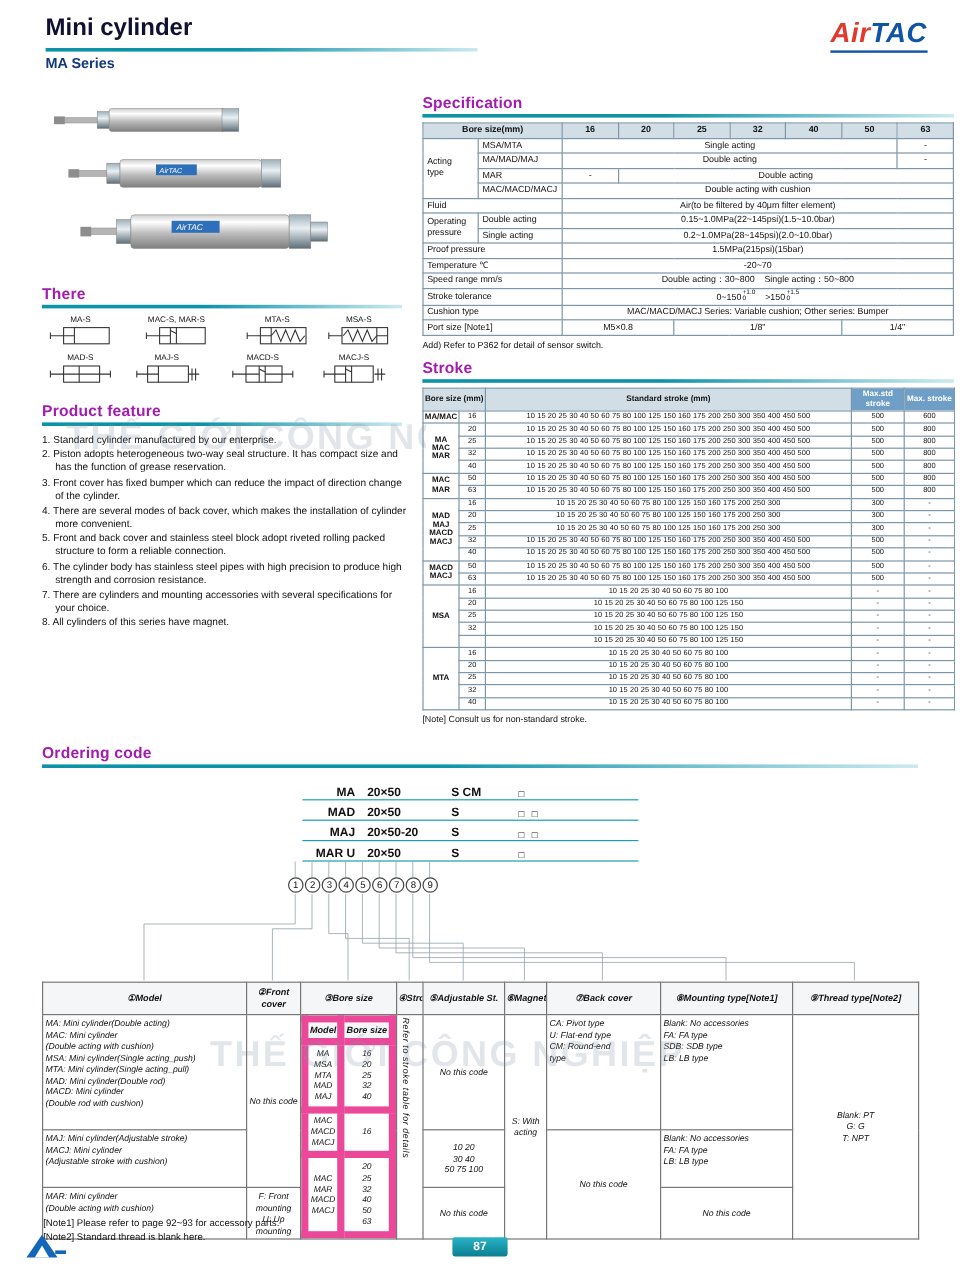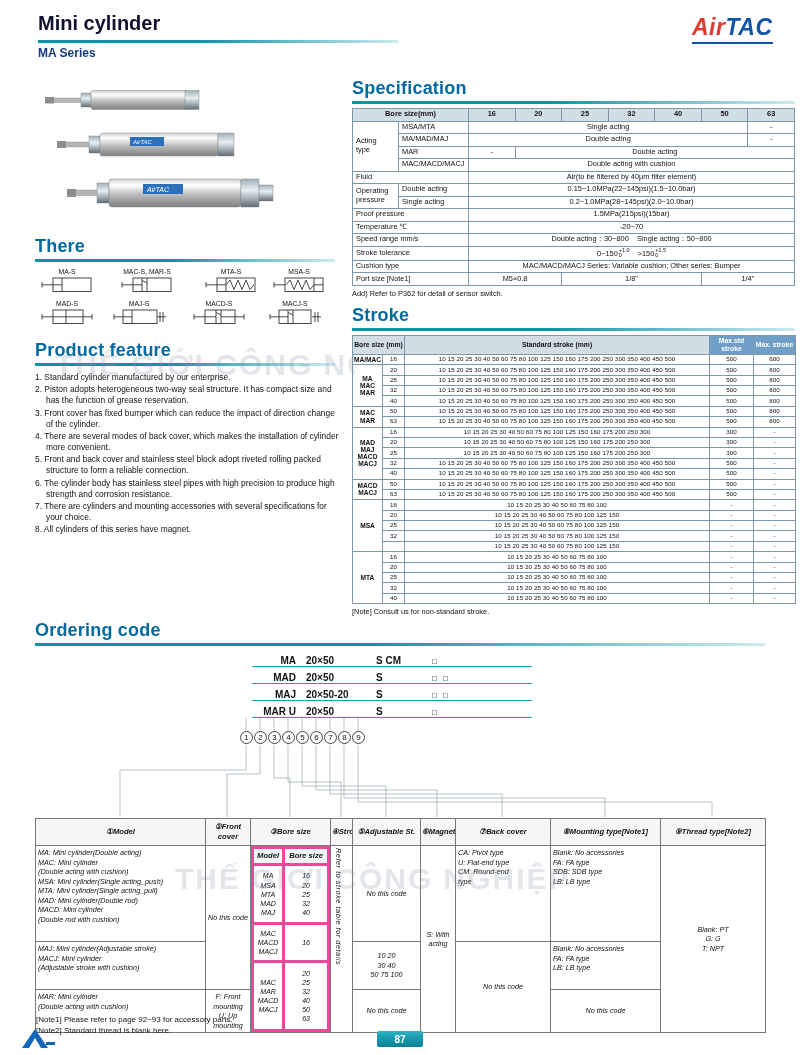--- a/index.html
+++ b/index.html
@@ -1,21 +1,21 @@
 <!DOCTYPE html>
 <html><head>
 <meta charset="utf-8">
 <style>
   * { margin:0; padding:0; box-sizing:border-box; }
   html,body { background:#fff; }
   body { font-family:"Liberation Sans", sans-serif; color:#111; }
   .page { position:relative; width:796px; height:1055px; background:#fff; overflow:hidden; }
   .abs { position:absolute; }
   .pre { white-space:pre-line; }
-  .sechead { font-size:18px; font-weight:bold; color:#0369a1; letter-spacing:0.2px; }
+  .sechead { font-size:13px; font-weight:bold; color:#a21caf; letter-spacing:0.2px; }
   .secbar { height:3px; background:linear-gradient(90deg,#0d93a8 0%,#0d93a8 45%,#cdeaf0 100%); margin-top:2px; }
 
   
   table.spec { border-collapse:collapse; width:443px; font-size:7.4px; table-layout:fixed; }
   .spec th, .spec td { border:1px solid #7d96a8; padding:1px 2px; text-align:center; height:12.5px; line-height:1.15; overflow:hidden; }
   .spec th { background:#d2dee6; font-weight:bold; }
   .spec td.lab { text-align:left; padding-left:3px; }
   .stk { display:inline-flex; flex-direction:column; vertical-align:middle; font-size:5.4px; line-height:1.05; margin-left:1px; text-align:left; }
   .specnotes { font-size:7.4px; line-height:1.35; margin-top:3px; }
 
@@ -45,21 +45,21 @@
   .cr-box { font-size:8px; letter-spacing:2px; }
   .circ { width:13px; height:13px; border:1px solid #444; border-radius:50%; font-size:8px; display:inline-flex; align-items:center; justify-content:center; background:#fff; }
 
   
   table.ord { border-collapse:collapse; width:730px; font-size:7.2px; table-layout:fixed; background:#fff; }
   .ord th, .ord td { border:1px solid #777; padding:2px 2px; vertical-align:top; text-align:left; line-height:1.32; overflow:hidden; }
   .ord th { text-align:center; background:#f4f6f8; font-size:7.6px; padding:3px 1px; vertical-align:middle; }
   .ord td.c { text-align:center; vertical-align:middle; }
   .ord td.borecell { padding:0; vertical-align:top; }
   table.bore { border-collapse:collapse; width:100%; height:186px; font-size:7px; }
-  .bore th, .bore td { border:3px solid #ec4899; text-align:center; padding:1px; line-height:1.3; vertical-align:middle; }
+  .bore th, .bore td { border:6px solid #ec4899; text-align:center; padding:1px; line-height:1.3; vertical-align:middle; }
   .bore th { background:#f4f6f8; }
   .vertcell { text-align:center; vertical-align:middle; padding:0; }
   .vtext { writing-mode:vertical-rl; display:inline-block; font-size:7.4px; letter-spacing:0.5px; }
 
   
   .wm { position:absolute; font-size:30px; font-weight:bold; color:#7d93a8; opacity:0.22; letter-spacing:2px; white-space:nowrap; pointer-events:none; z-index:6; }
   .fnote { font-size:8px; line-height:1.4; }
   .pagebadge { position:absolute; left:377px; top:1031px; width:46px; height:16px; background:linear-gradient(180deg,#2ab3c4,#0b7f93); color:#fff; font-size:10px; font-weight:bold; display:flex; align-items:center; justify-content:center; border-radius:2px; }
   .logo { font-style:italic; font-weight:bold; font-size:23px; letter-spacing:0.5px; }
   svg { shape-rendering:geometricPrecision; }

